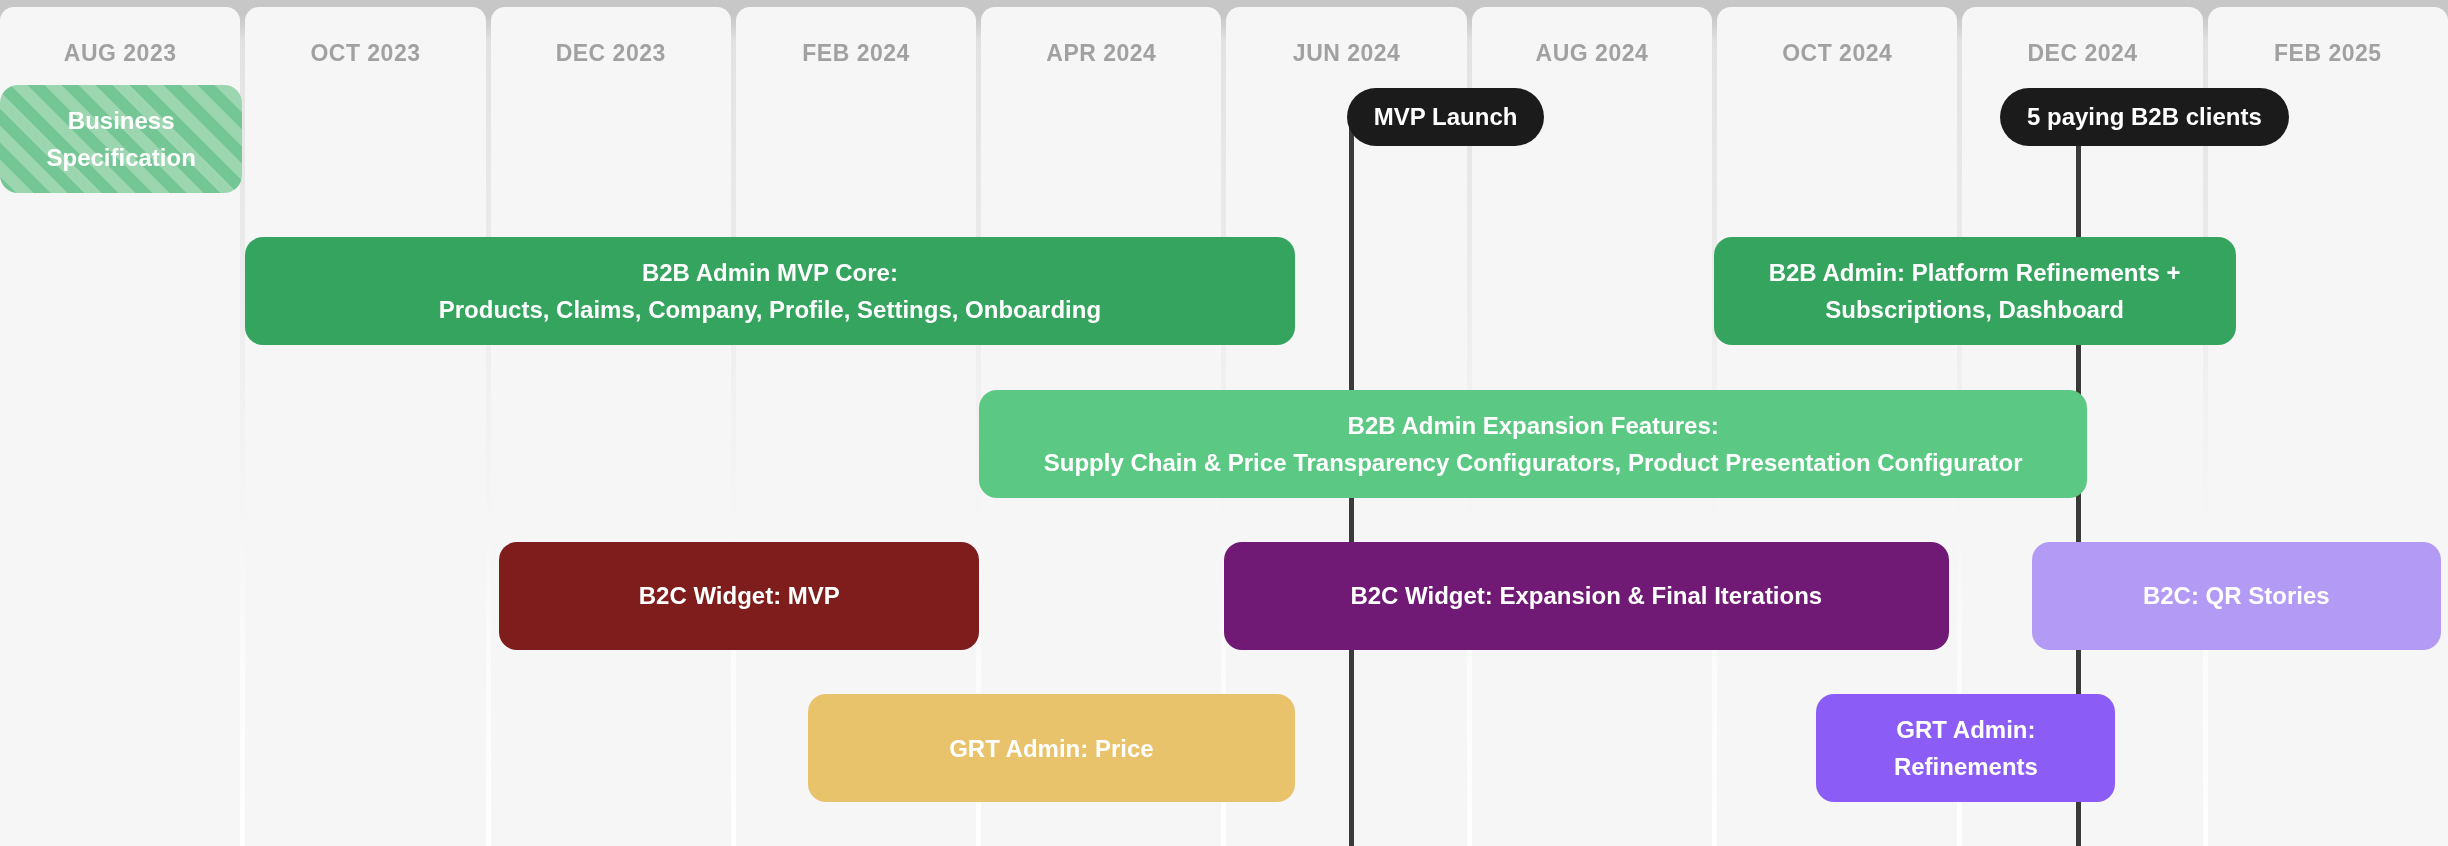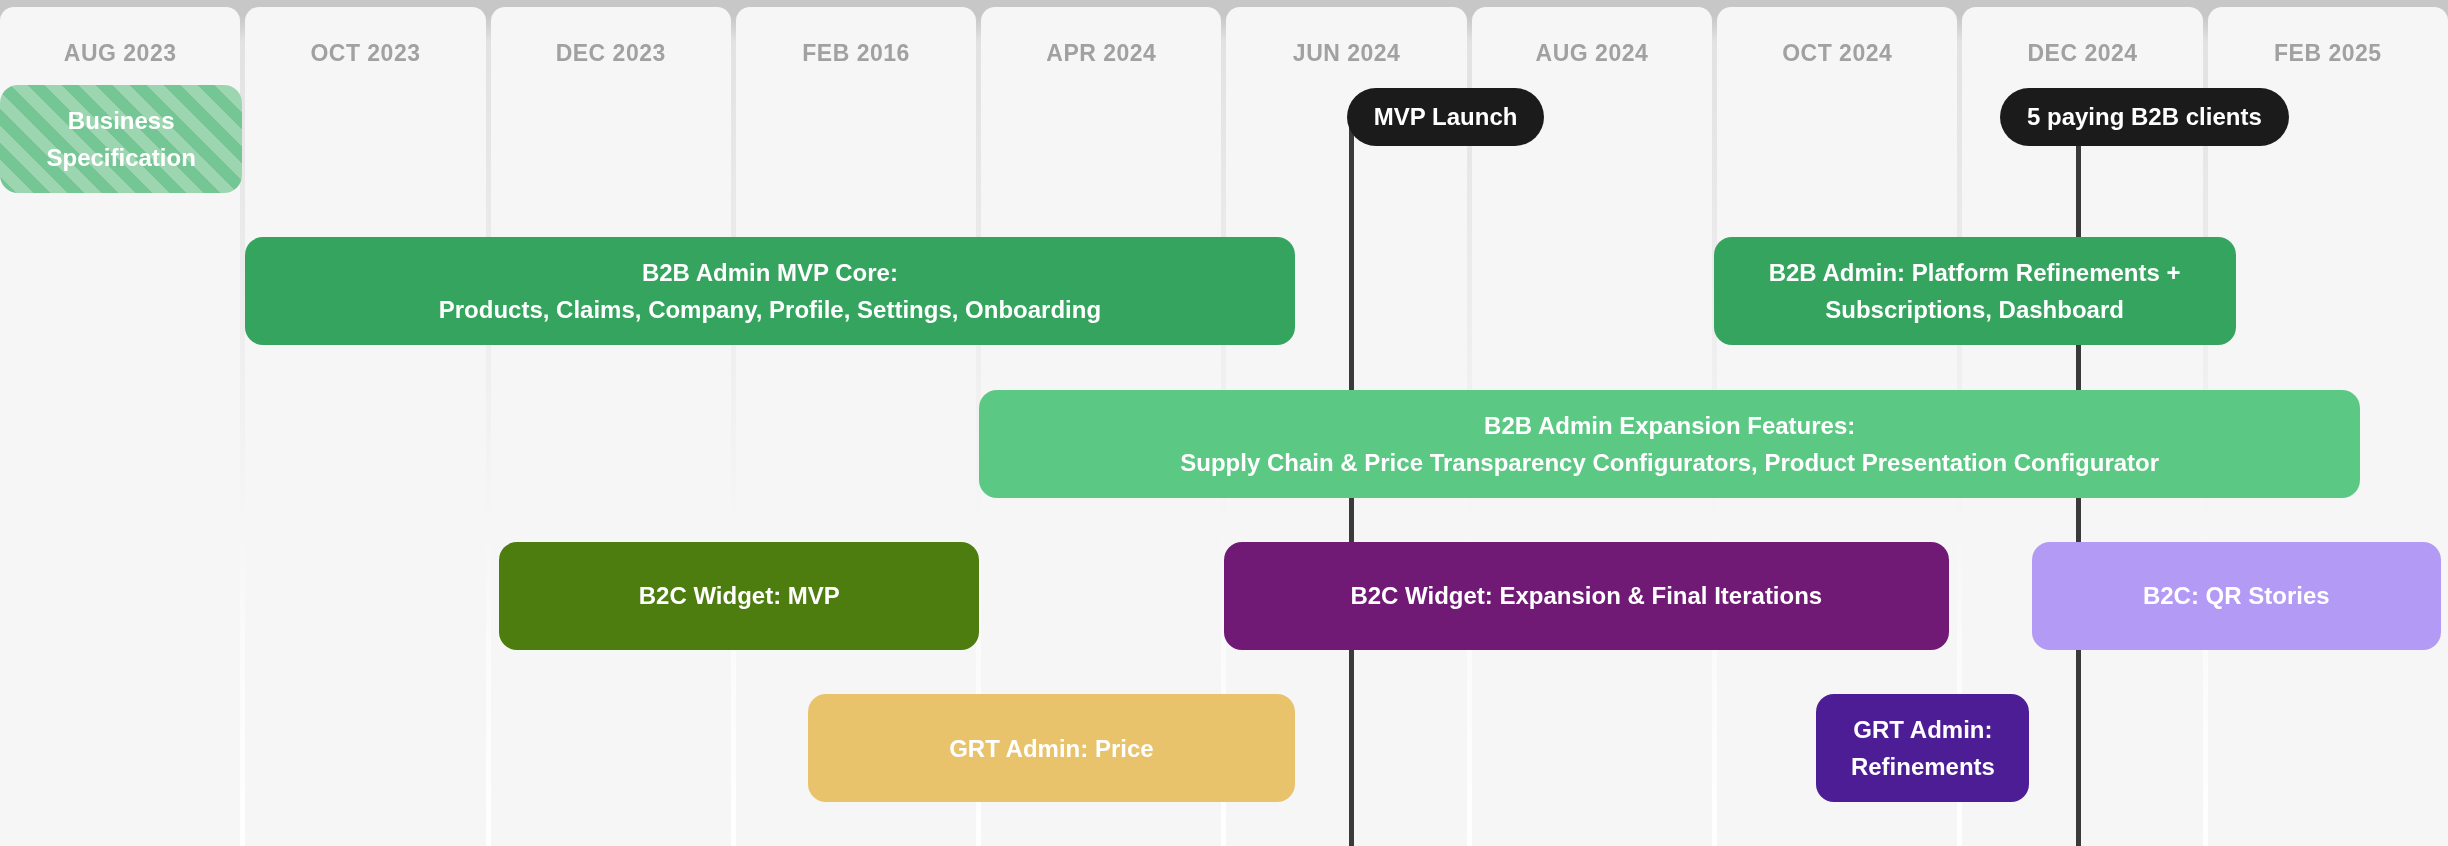--- a/index.html
+++ b/index.html
@@ -38,21 +38,21 @@
       <div class="column">
         <div class="month-label">AUG 2023</div>
       </div>
       <div class="column">
         <div class="month-label">OCT 2023</div>
       </div>
       <div class="column">
         <div class="month-label">DEC 2023</div>
       </div>
       <div class="column">
-        <div class="month-label">FEB 2016</div>
+        <div class="month-label">FEB 2024</div>
       </div>
       <div class="column">
         <div class="month-label">APR 2024</div>
       </div>
       <div class="column">
         <div class="month-label">JUN 2024</div>
       </div>
       <div class="column">
         <div class="month-label">AUG 2024</div>
       </div>
@@ -79,33 +79,33 @@
       <div class="bar-line">Specification</div>
     </div>
     <div class="bar" style="left: 244.8px; width: 1050.19px; top: 237.33px; background: rgb(52, 164, 94);">
       <div class="bar-line">B2B Admin MVP Core:</div>
       <div class="bar-line">Products, Claims, Company, Profile, Settings, Onboarding</div>
     </div>
     <div class="bar" style="left: 1713.6px; width: 522px; top: 237.33px; background: rgb(52, 164, 94);">
       <div class="bar-line">B2B Admin: Platform Refinements +</div>
       <div class="bar-line">Subscriptions, Dashboard</div>
     </div>
-    <div class="bar" style="left: 979.2px; width: 1381px; top: 389.66px; background: rgb(91, 201, 131);">
+    <div class="bar" style="left: 979.2px; width: 1108px; top: 389.66px; background: rgb(91, 201, 131);">
       <div class="bar-line">B2B Admin Expansion Features:</div>
       <div class="bar-line">Supply Chain &amp; Price Transparency Configurators, Product Presentation Configurator</div>
     </div>
-    <div class="bar" style="left: 499.392px; width: 479.808px; top: 541.99px; background: #4d7c0f;">
+    <div class="bar" style="left: 499.392px; width: 479.808px; top: 541.99px; background: #7f1d1d;">
       <div class="bar-line">B2C Widget: MVP</div>
     </div>
     <div class="bar" style="left: 1224px; width: 724.608px; top: 541.99px; background: #701a75;">
       <div class="bar-line">B2C Widget: Expansion &amp; Final Iterations</div>
     </div>
     <div class="bar" style="left: 2031.84px; width: 408.816px; top: 541.99px; background: rgb(178, 154, 245);">
       <div class="bar-line">B2C: QR Stories</div>
     </div>
     <div class="bar" style="left: 807.84px; width: 487.152px; top: 694.32px; background: rgb(232, 195, 107);">
       <div class="bar-line">GRT Admin: Price</div>
     </div>
-    <div class="bar" style="left: 1816.42px; width: 213px; top: 694.32px; background: #4c1d95;">
+    <div class="bar" style="left: 1816.42px; width: 299px; top: 694.32px; background: #8b5cf6;">
       <div class="bar-line">GRT Admin:</div>
       <div class="bar-line">Refinements</div>
     </div>
   </div>
 
 </body></html>

